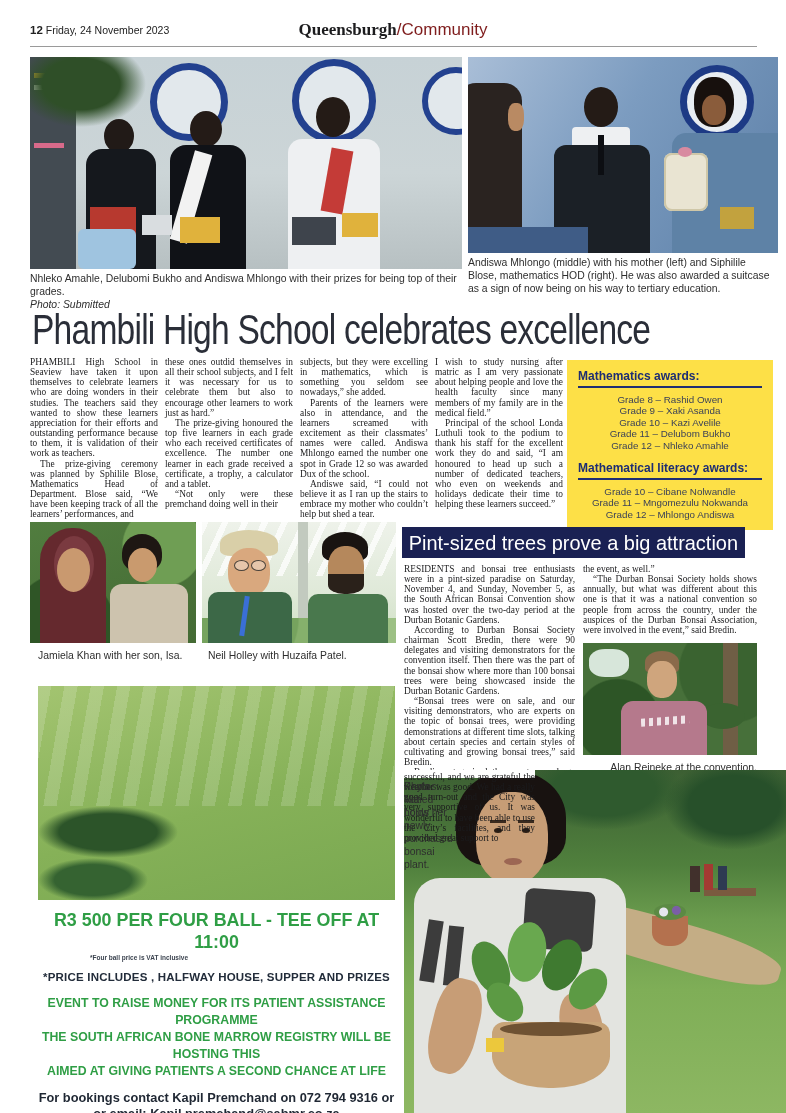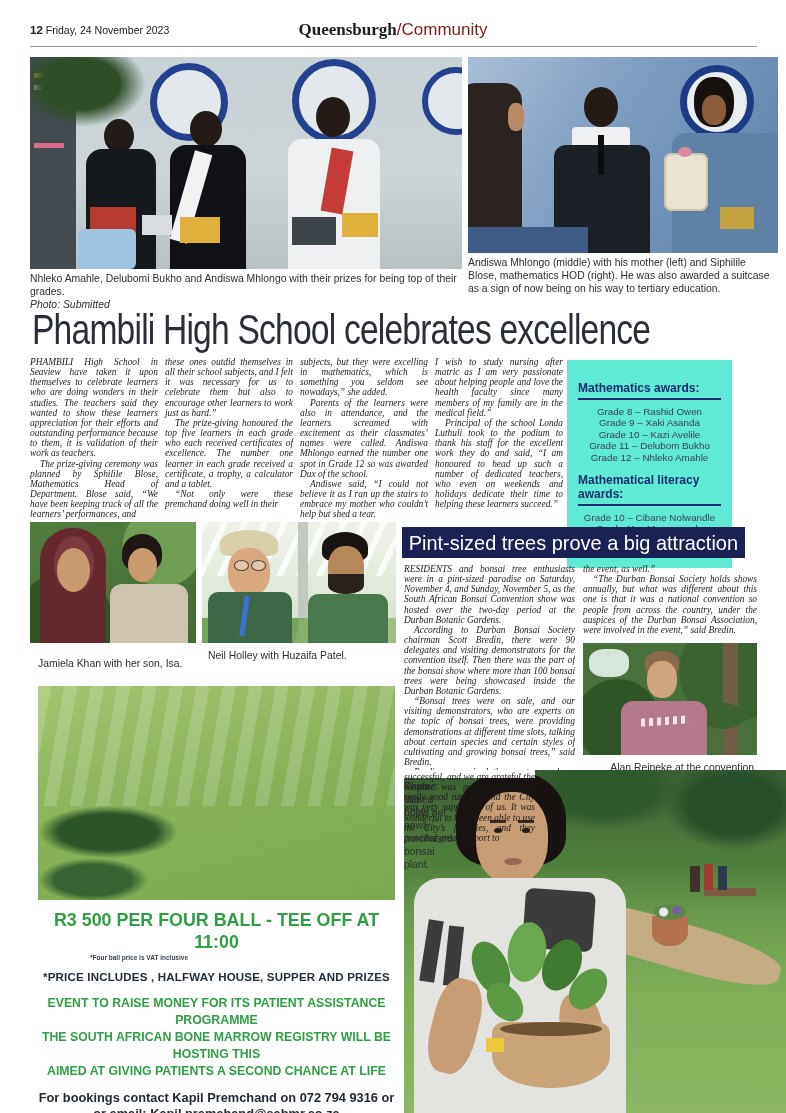--- a/index.html
+++ b/index.html
@@ -18,26 +18,26 @@
   
   .cap{font-size:10.4px;line-height:13px;color:#2e2e2e;}
   .cap .credit{font-style:italic;}
   
   .headline{left:32px;top:306px;width:740px;white-space:nowrap;}
   .headline span{display:inline-block;transform:scaleX(.8);transform-origin:left;
      font-size:42px;font-weight:300;letter-spacing:-1px;color:#2a2e38;}
   
   .bodytext{font-family:"Liberation Serif",serif;font-size:9.4px;line-height:10.15px;
             text-align:justify;color:#1b1b1d;}
-  .bodytext p{margin:0;font-style:italic;}
+  .bodytext p{margin:0;}
   .bodytext p.ind{text-indent:10px;}
   .cols{left:30px;top:357px;width:536px;display:flex;gap:7px;}
   .cols .col{width:128px;}
   
-  .awards{left:567px;top:360px;width:165px;background:#5eead4;padding:21px 11px 10px 11px;box-sizing:border-box;}
+  .awards{left:567px;top:360px;width:206px;background:#fde047;padding:9px 11px 10px 11px;box-sizing:border-box;}
   .awards h3{margin:0 0 6px 0;font-size:12px;font-weight:bold;color:#1e2d73;
              border-bottom:2px solid #1e2d73;padding-bottom:3px;}
   .awards h3.second{margin-top:10px;}
   .awards div{font-size:9.8px;line-height:11.4px;color:#3c4257;text-align:center;}
   
   .pintbar{left:402px;top:527px;width:343px;height:31px;background:#1a2153;
            display:flex;align-items:center;justify-content:center;}
   .pintbar span{color:#fff;font-size:21px;font-weight:400;display:inline-block;transform:scaleX(.95);white-space:nowrap;}
   
   .ad{left:38px;top:686px;width:357px;height:420px;}
@@ -181,21 +181,21 @@
     <div style="left:32px;top:38px;width:13px;height:9px;border:1.5px solid #4a423a;border-radius:50%;background:rgba(255,255,255,.35);"></div>
     <div style="left:49px;top:38px;width:13px;height:9px;border:1.5px solid #4a423a;border-radius:50%;background:rgba(255,255,255,.35);"></div>
     <div style="left:6px;top:70px;width:84px;height:51px;background:#3c6847;border-radius:10px 10px 0 0;"></div>
     <div style="left:40px;top:74px;width:5px;height:40px;background:#3a6fd6;transform:rotate(8deg);"></div>
     <div style="left:120px;top:10px;width:46px;height:30px;background:#191411;border-radius:50% 50% 30% 30%;"></div>
     <div style="left:126px;top:24px;width:36px;height:44px;background:#b5885c;border-radius:45%;"></div>
     <div style="left:126px;top:52px;width:36px;height:20px;background:#2a211a;border-radius:0 0 45% 45%;"></div>
     <div style="left:106px;top:72px;width:80px;height:49px;background:#49784d;border-radius:10px 10px 0 0;"></div>
   </div>
 
-  <div class="abs cap" style="left:38px;top:649px;width:158px;margin-top:8px;">Jamiela Khan with her son, Isa.</div>
+  <div class="abs cap" style="left:38px;top:649px;width:158px;">Jamiela Khan with her son, Isa.</div>
   <div class="abs cap" style="left:208px;top:649px;width:188px;">Neil Holley with Huzaifa Patel.</div>
 
   <div class="abs ad">
     <div class="adphoto">
       <div style="left:0;top:0;width:357px;height:120px;background:repeating-linear-gradient(100deg,rgba(255,255,255,.16) 0 13px,rgba(0,0,0,0) 13px 26px);"></div>
       <div style="left:-10px;top:-14px;width:140px;height:52px;background:radial-gradient(closest-side,#2c5429 70%,rgba(0,0,0,0));border-radius:50%;"></div>
       <div style="left:150px;top:-10px;width:110px;height:44px;background:radial-gradient(closest-side,#356331 70%,rgba(0,0,0,0));border-radius:50%;"></div>
 
     </div>
     <div class="adwhite">

